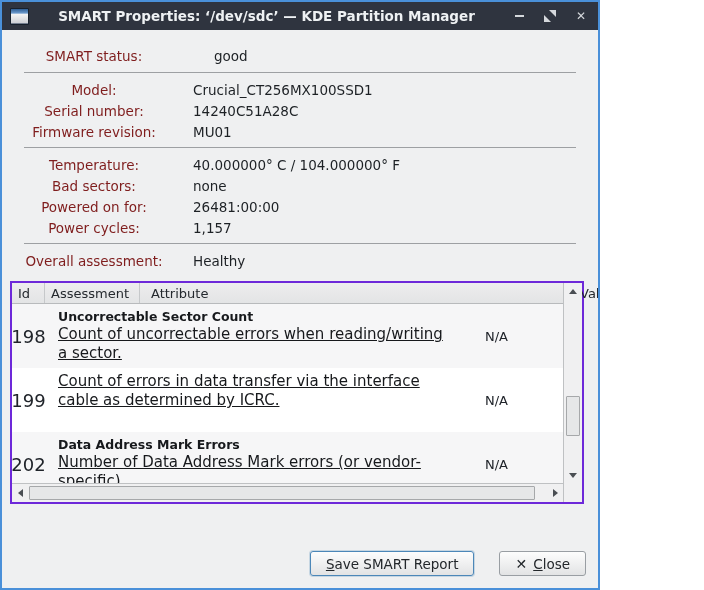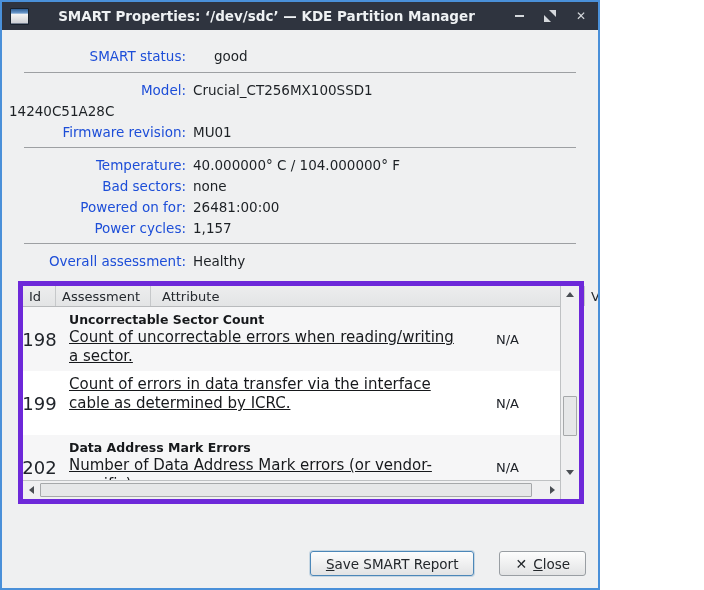--- a/index.html
+++ b/index.html
@@ -38,29 +38,29 @@
   .restore-glyph::before { content:""; position:absolute; top:0; right:0;
     border-left:7px solid transparent; border-top:7px solid #d5d8dc; }
   .restore-glyph::after { content:""; position:absolute; bottom:0; left:0;
     border-right:7px solid transparent; border-bottom:7px solid #d5d8dc; }
   .close-glyph { color:#d5d8dc; font-size:12px; font-weight:bold; line-height:1; }
 
   
   .form { padding-top:15px; flex:0 0 auto; }
   .form-row { display:flex; height:21px; align-items:center; font-size:13.5px; }
   .form-row.tall { height:22px; }
-  .form-label { width:184px; text-align:right; flex:0 0 auto; color:#1d4ed8; }
+  .form-label { width:184px; text-align:center; flex:0 0 auto; color:#7f1d1d; }
   .form-value { margin-left:7px; color:#1d2125; white-space:pre; }
   .form-value.indented { margin-left:28px; }
   .sep { border-top:1px solid #9da0a3; margin:5px 22px 6px 22px; height:0; }
 
   
   .smart-table {
-    margin:10px 14px 0 16px;
-    border:5px solid #6d28d9;
+    margin:10px 14px 0 8px;
+    border:2px solid #6d28d9;
     background:#ffffff;
     display:flex; flex:0 0 auto;
     height:223px;
   }
   .table-main { flex:1; display:flex; flex-direction:column; min-width:0; }
   .thead {
     display:flex; height:21px; flex:0 0 auto;
     background:linear-gradient(#ededee,#e3e4e5);
     border-bottom:1px solid #b8babc;
     font-size:13px; color:#25292e;
@@ -147,20 +147,21 @@
       <div class="form-value indented">good</div>
     </div>
 
     <div class="sep"></div>
 
     <div class="form-row">
       <div class="form-label">Model:</div>
       <div class="form-value">Crucial_CT256MX100SSD1</div>
     </div>
     <div class="form-row">
+      <div class="form-label">Serial number:</div>
       <div class="form-value">14240C51A28C</div>
     </div>
     <div class="form-row">
       <div class="form-label">Firmware revision:</div>
       <div class="form-value">MU01</div>
     </div>
 
     <div class="sep"></div>
 
     <div class="form-row">

